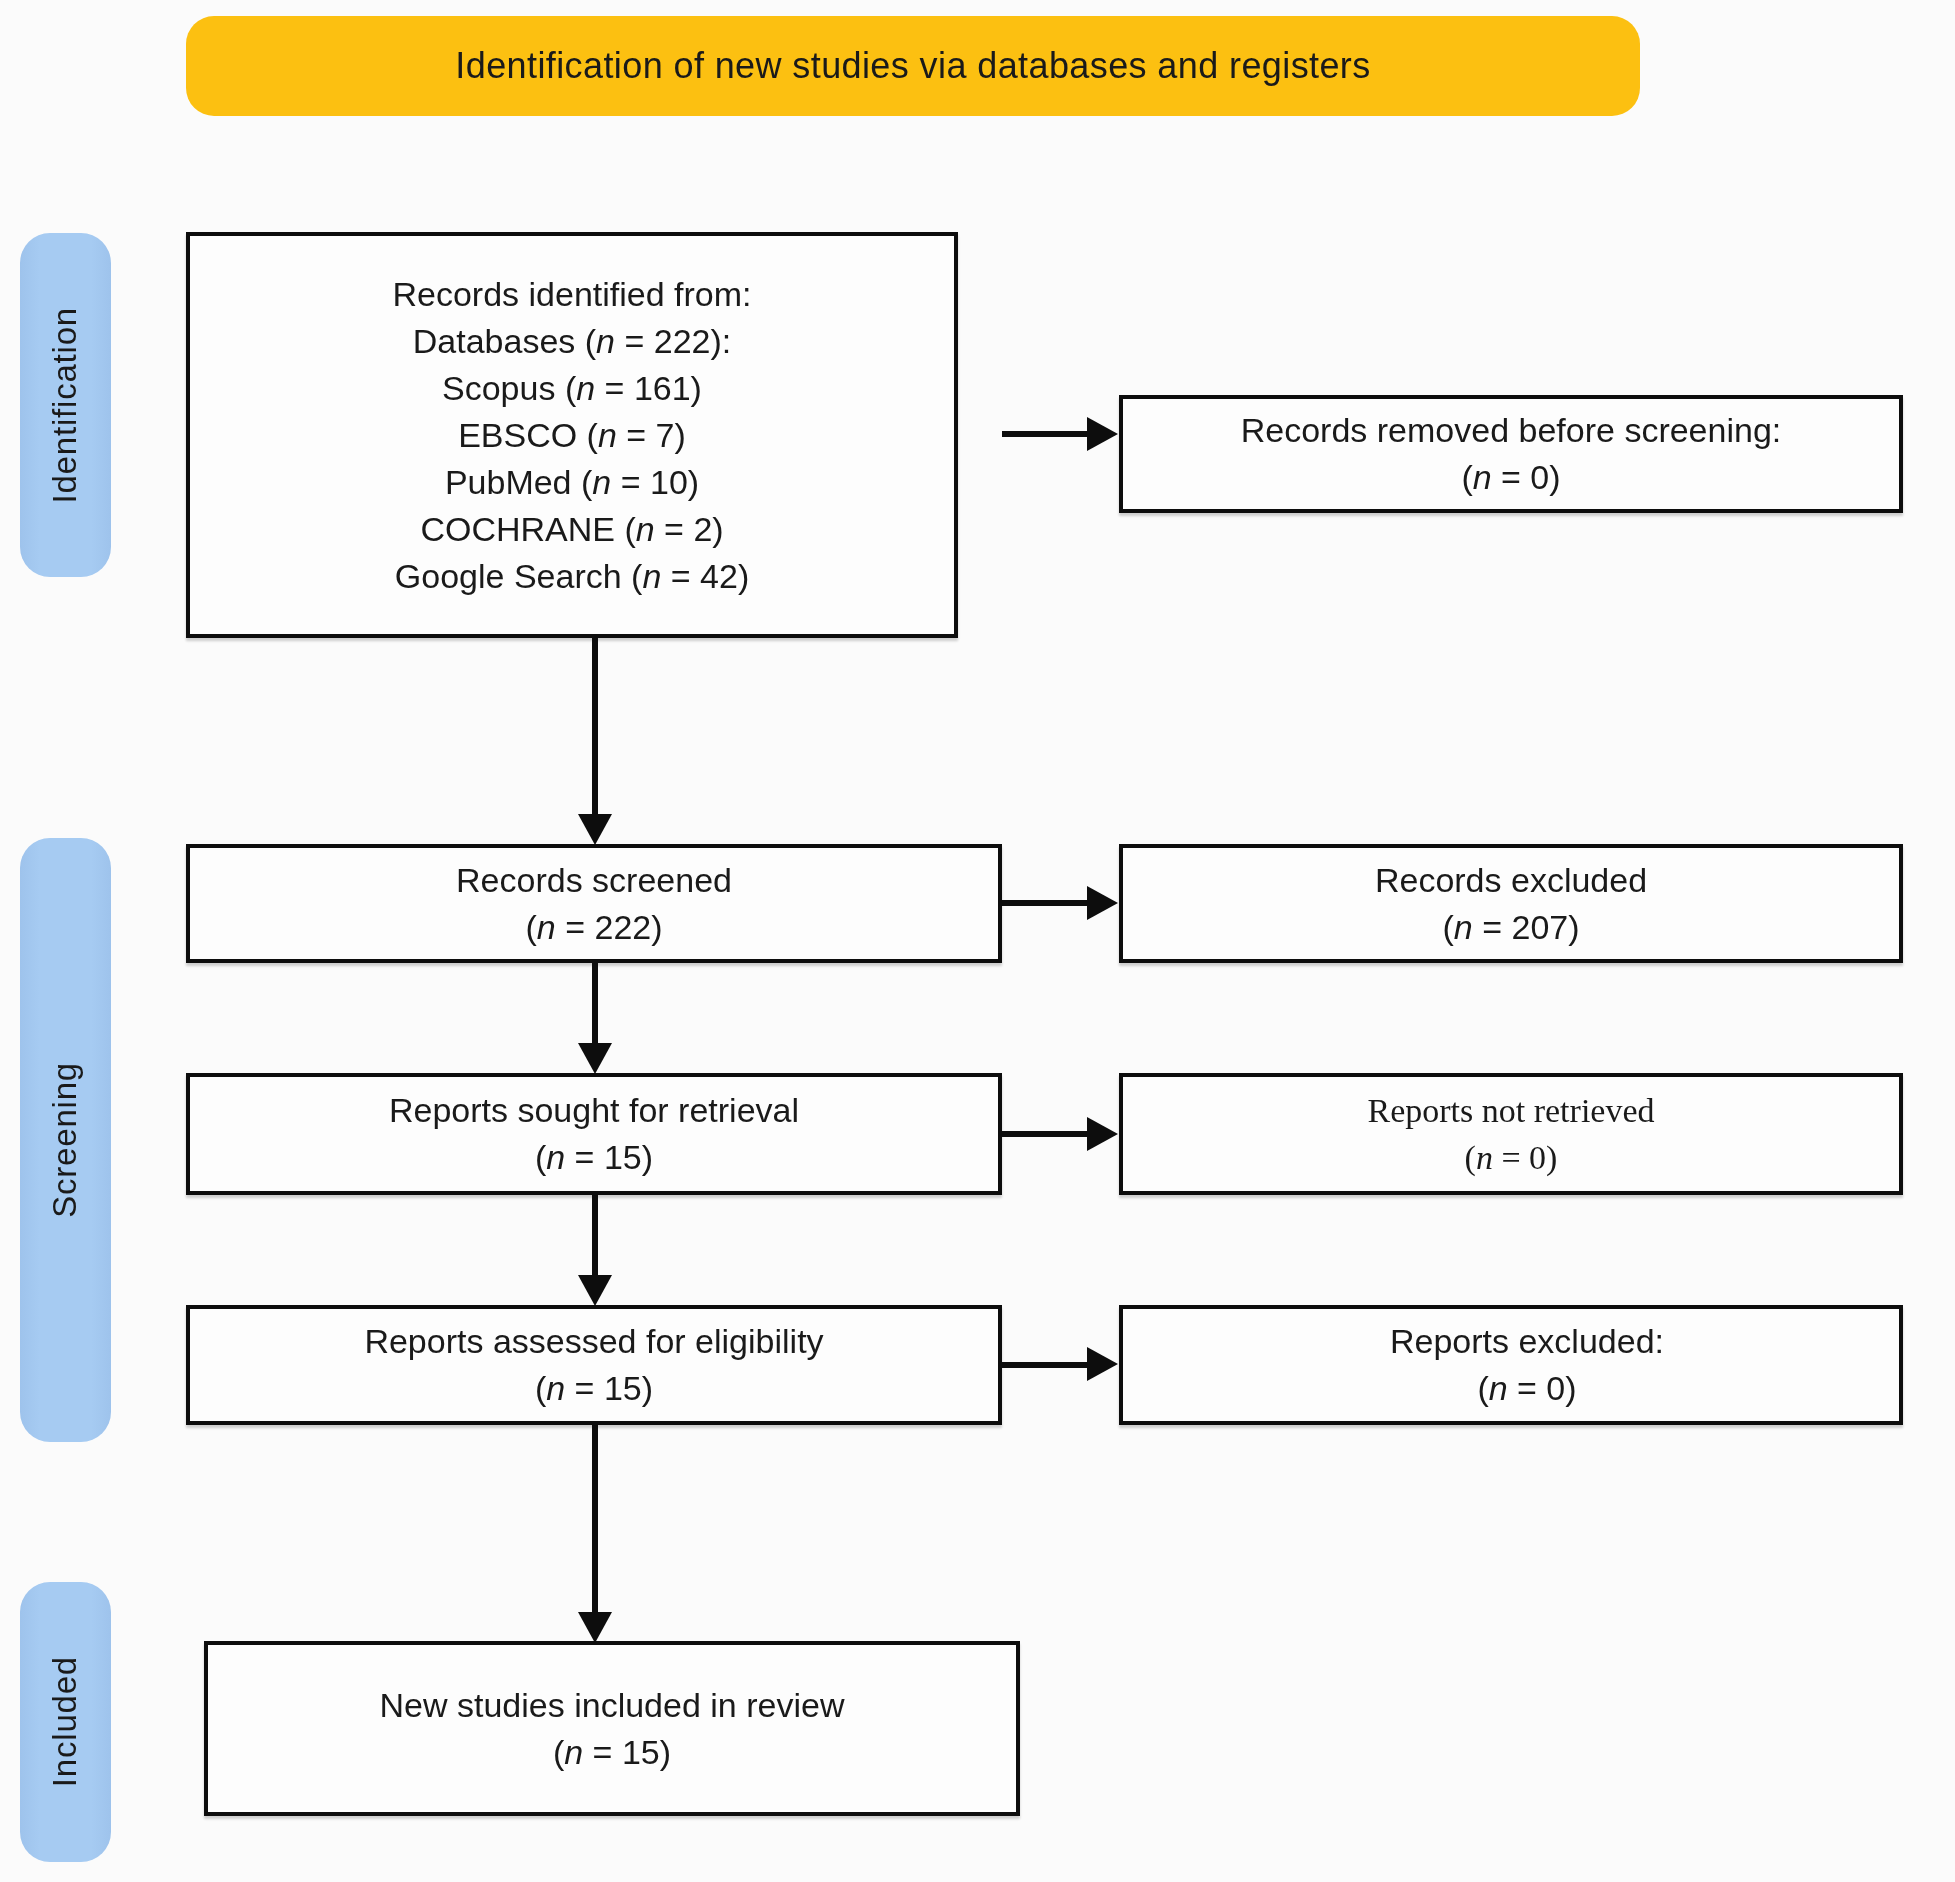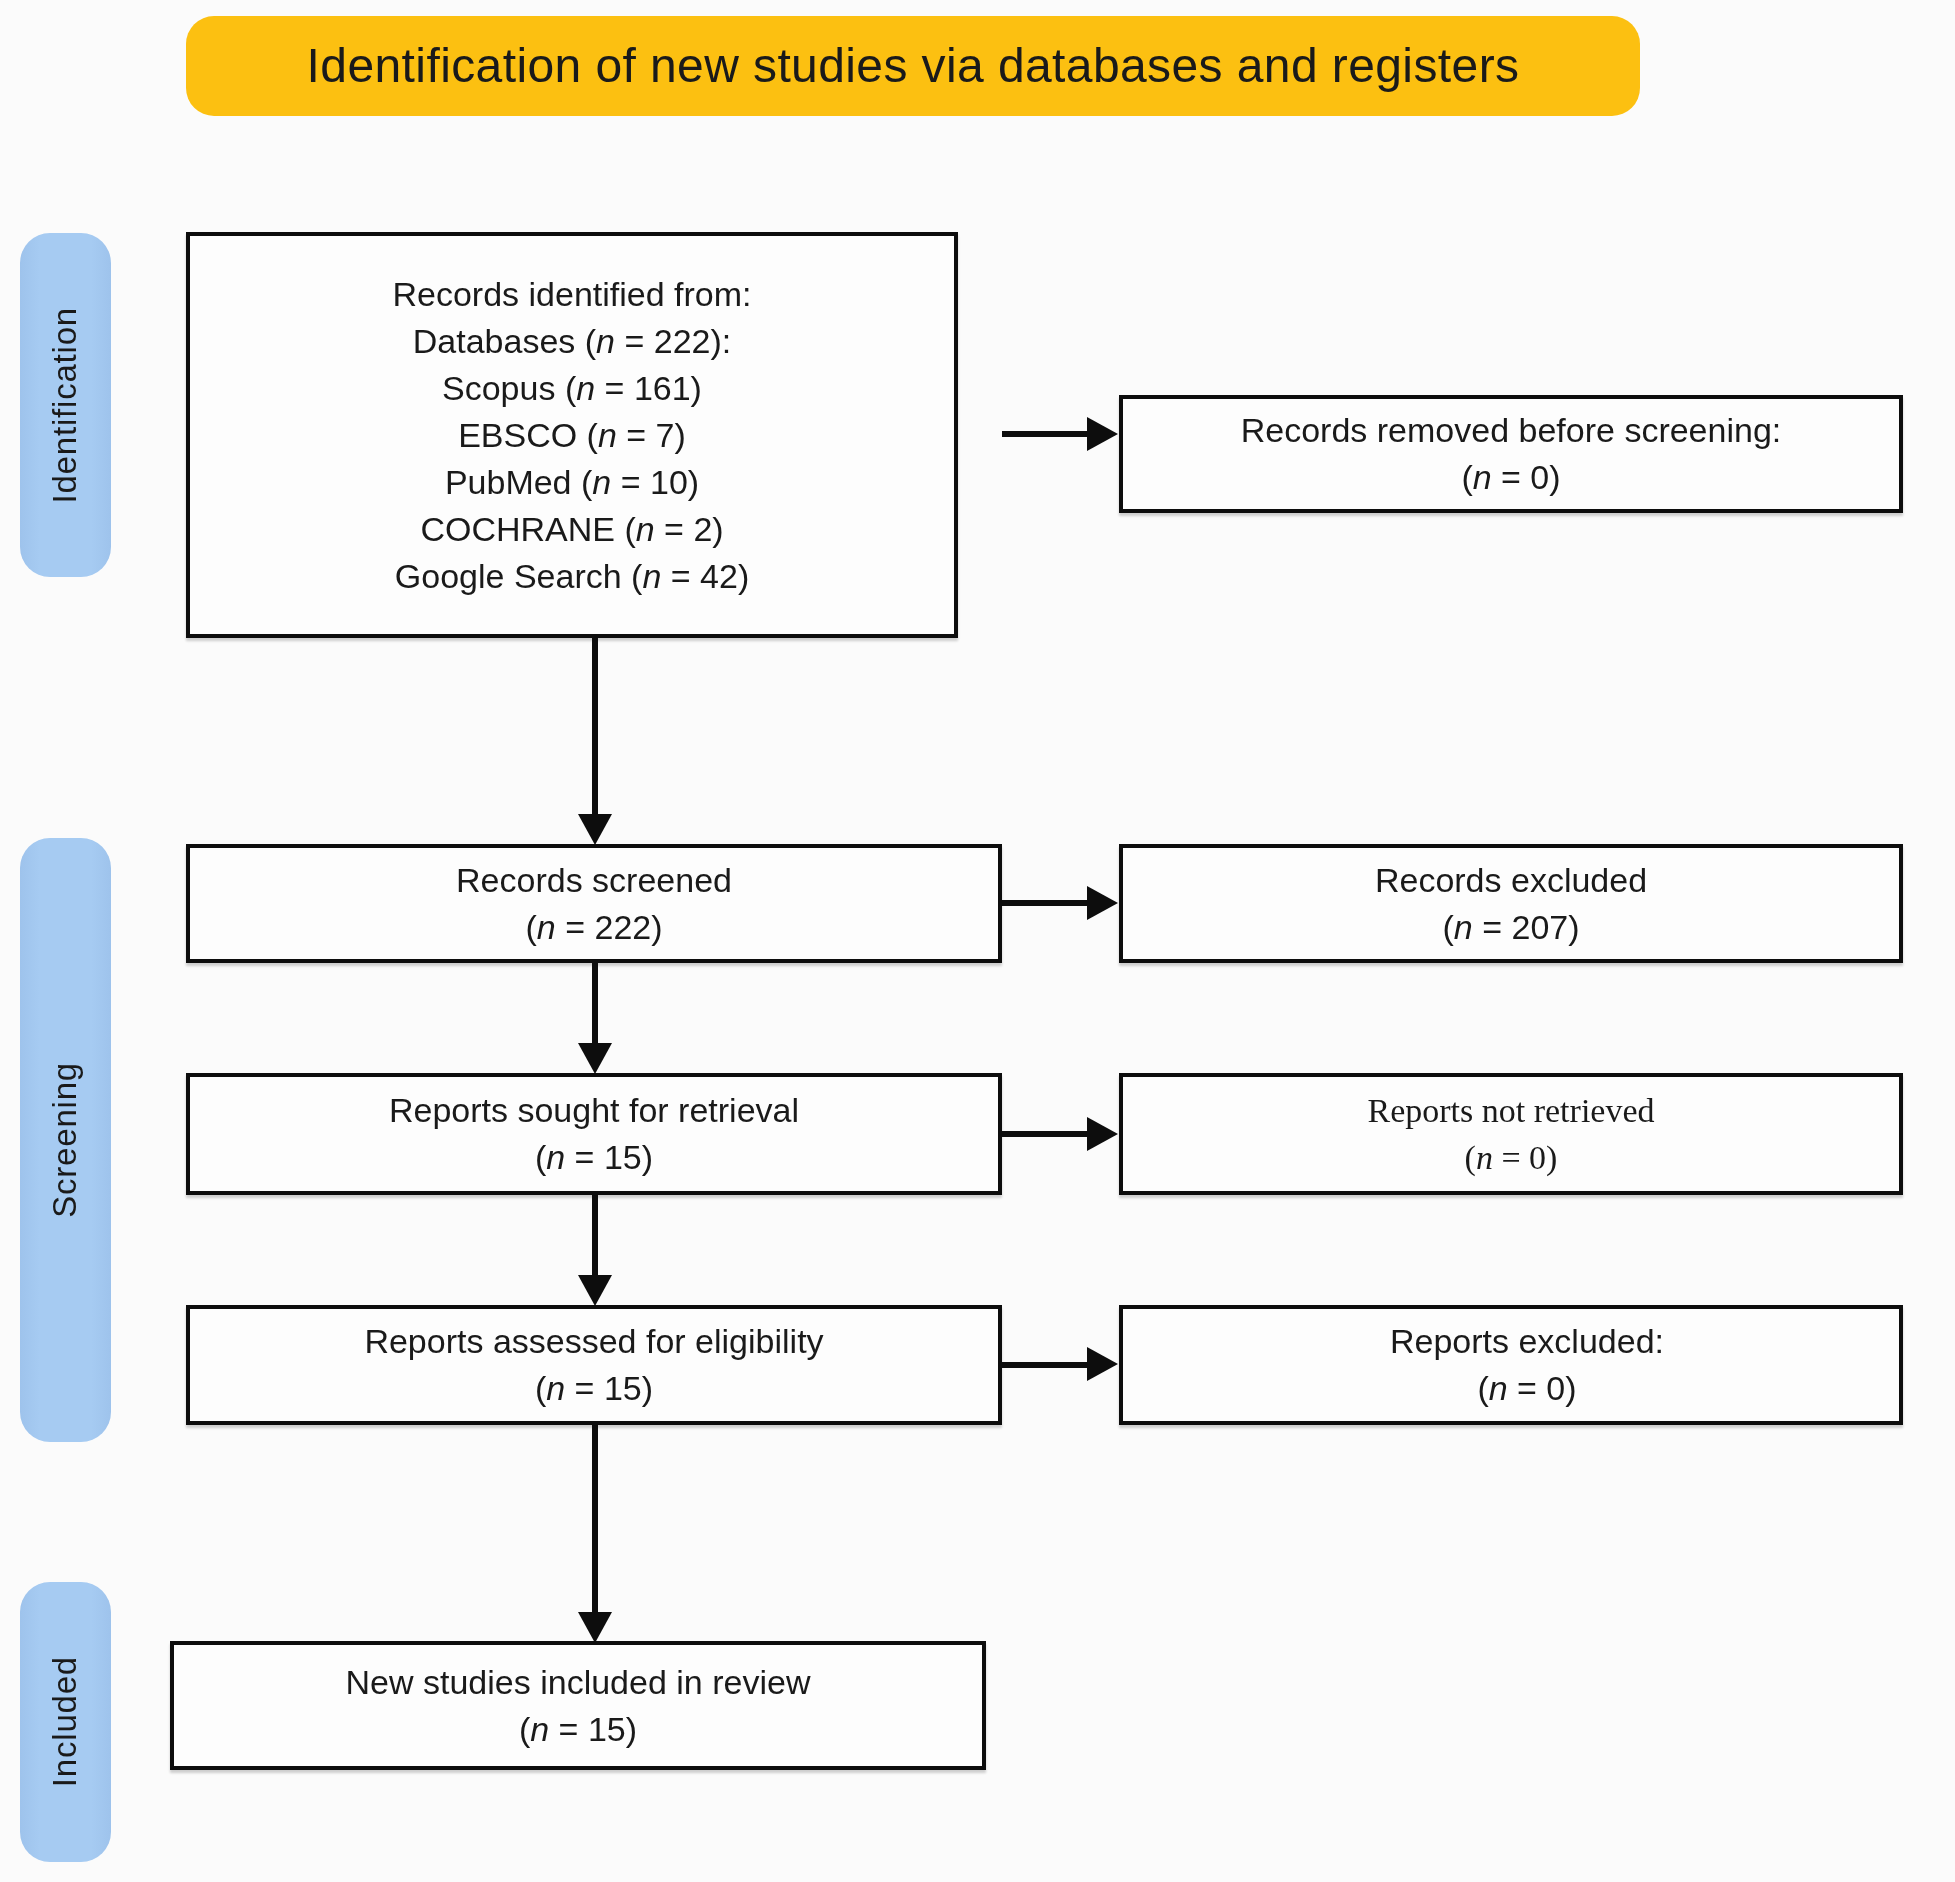--- a/index.html
+++ b/index.html
@@ -23,21 +23,21 @@
   }
 
   
   .banner {
     position: absolute;
     left: 186px; top: 15.7px;
     width: 1454px; height: 100px;
     background: var(--banner-bg);
     border-radius: 28px;
     display: flex; align-items: center; justify-content: center;
-    font-size: 48px;
+    font-size: 36px;
     letter-spacing: 0.4px;
   }
 
   
   .stage {
     position: absolute;
     left: 19.7px;
     width: 91px;
     background: linear-gradient(90deg, #9ec3ec 0%, var(--stage-bg) 22%, var(--stage-bg) 78%, #9ec3ec 100%);
     border-radius: 30px;
@@ -66,21 +66,21 @@
     font-size: 34px;
     line-height: 47px;
   }
   .fbox .line { white-space: nowrap; }
   .fbox i { font-style: italic; }
 
   #box-identified       { left: 186px;  top: 232px;  width: 772px; height: 406px; }
   #box-screened         { left: 186px;  top: 844px; width: 816px; height: 119px; }
   #box-sought           { left: 186px;  top: 1073px; width: 816px; height: 122px; }
   #box-assessed         { left: 186px;  top: 1305px; width: 816px; height: 120px; }
-  #box-included         { left: 170px;  top: 1641px; width: 816px; height: 129px; }
+  #box-included         { left: 204px;  top: 1641px; width: 816px; height: 175px; }
   #box-removed          { left: 1119px; top: 395px;  width: 784px;  height: 118px; }
   #box-excluded         { left: 1119px; top: 844px; width: 784px;  height: 119px; }
   #box-not-retrieved    { left: 1119px; top: 1073px; width: 784px;  height: 122px; font-family: Liberation Serif, serif; }
   #box-reports-excluded { left: 1119px; top: 1305px; width: 784px;  height: 120px; padding-left: 32px; }
 
   
   .hline, .vline { position: absolute; background: var(--arrow); }
   .head-right {
     position: absolute; width: 0; height: 0;
     border-top: 17.3px solid transparent;

